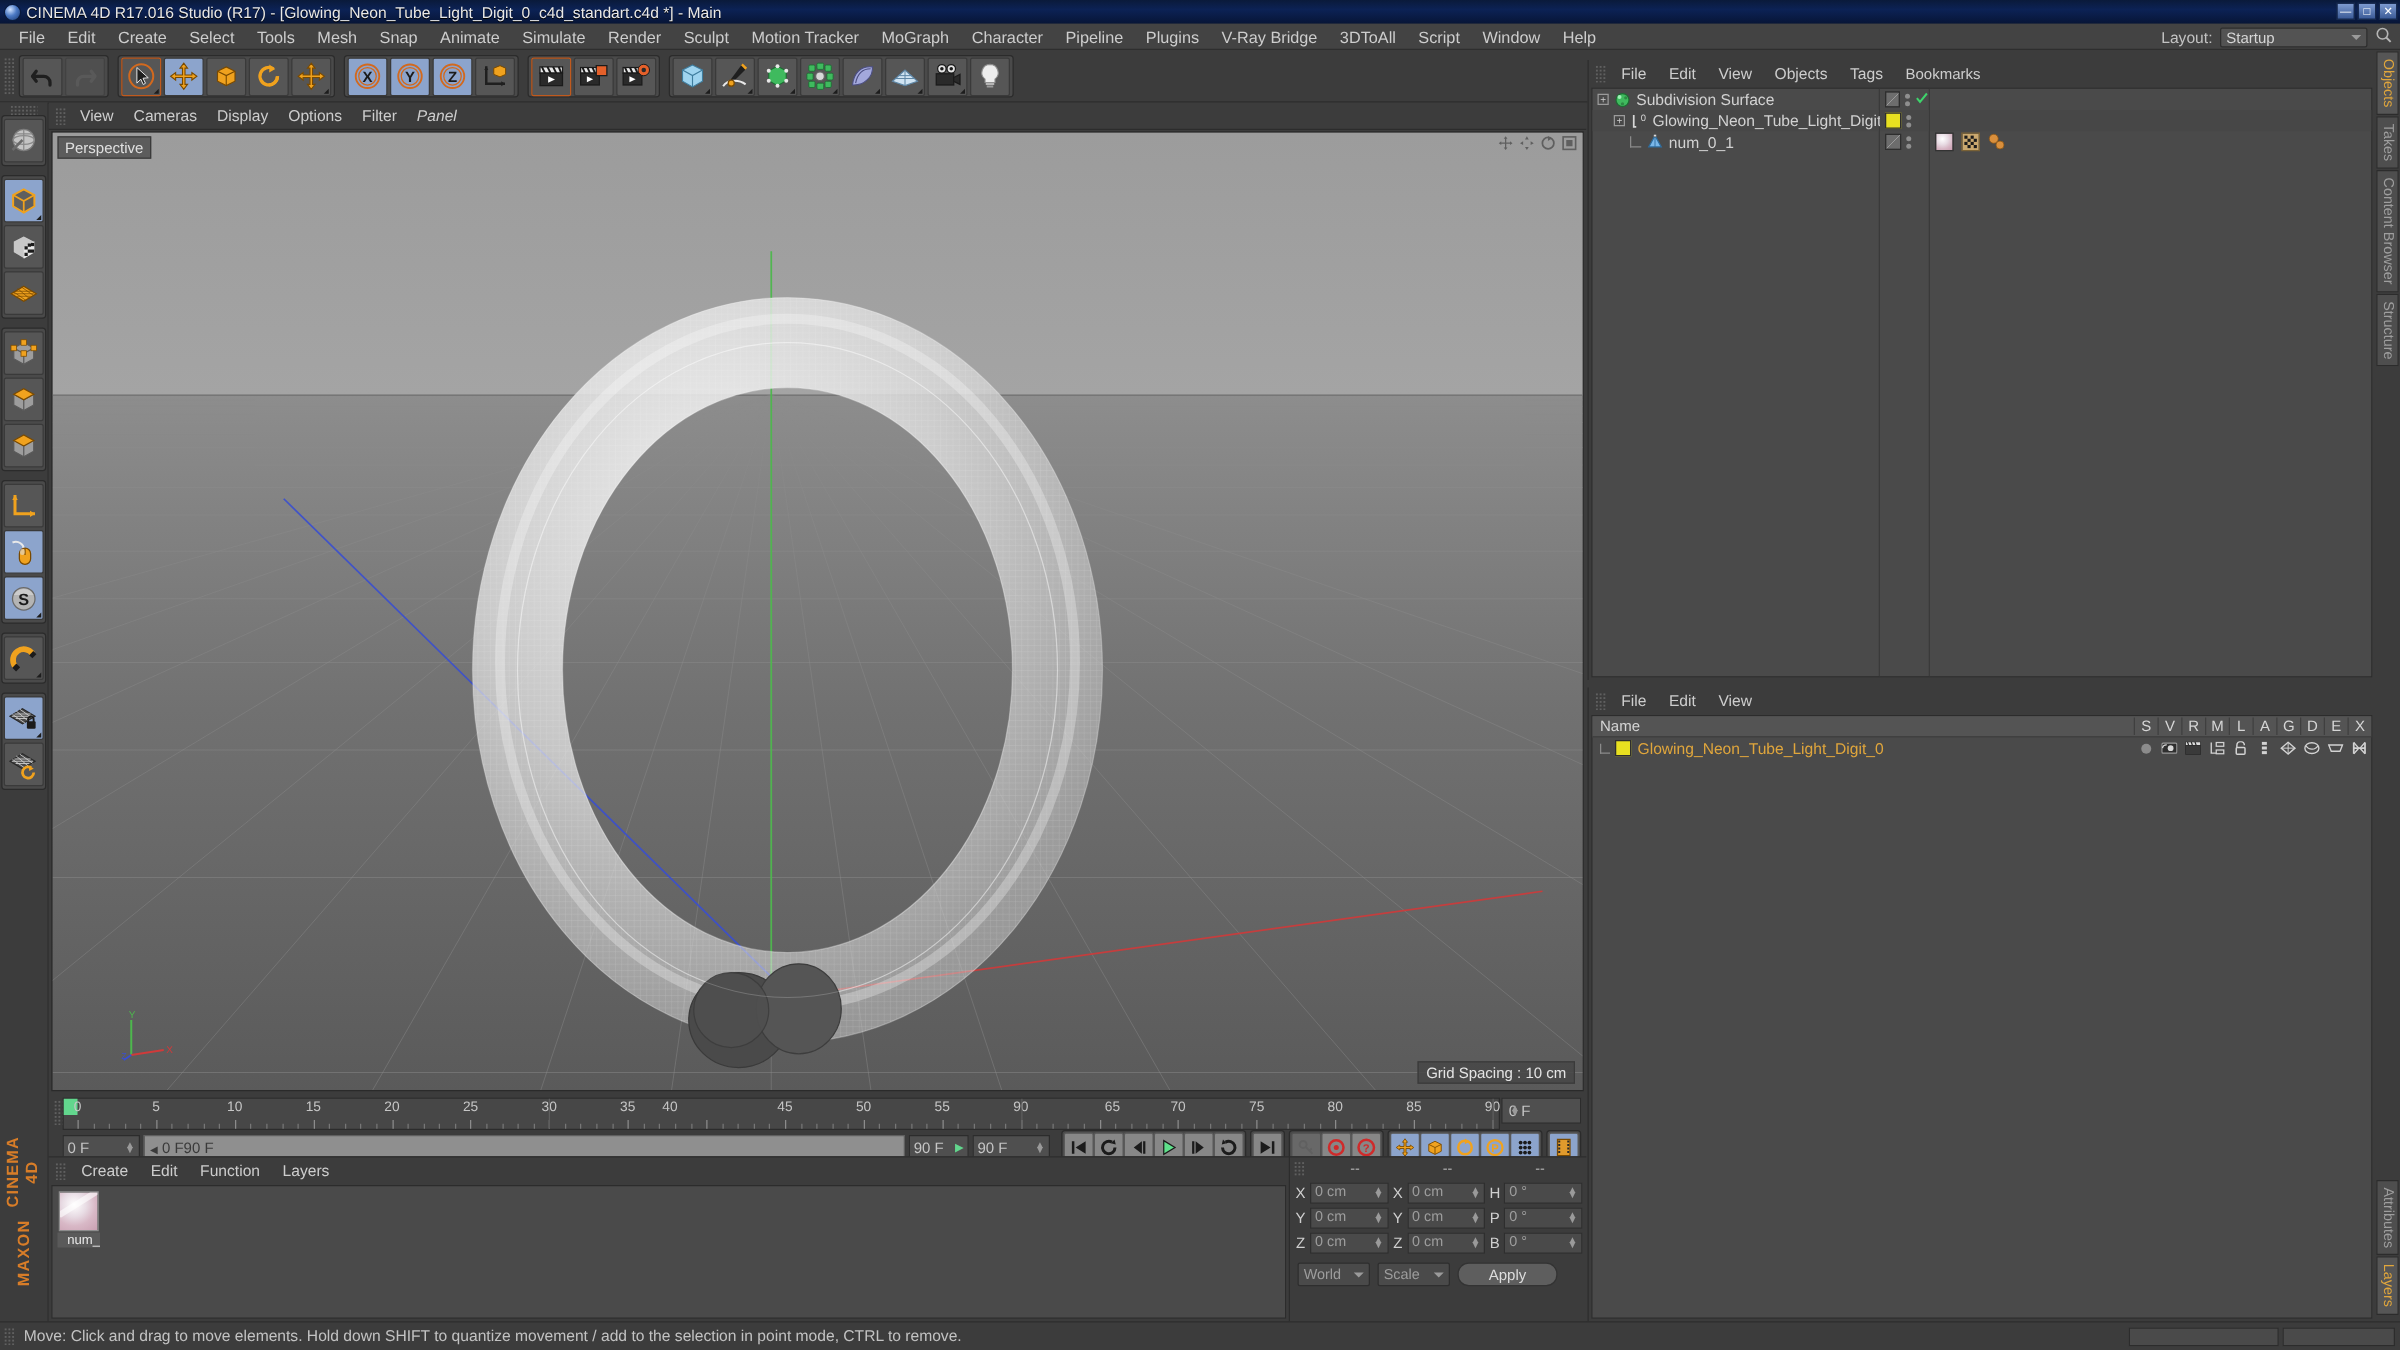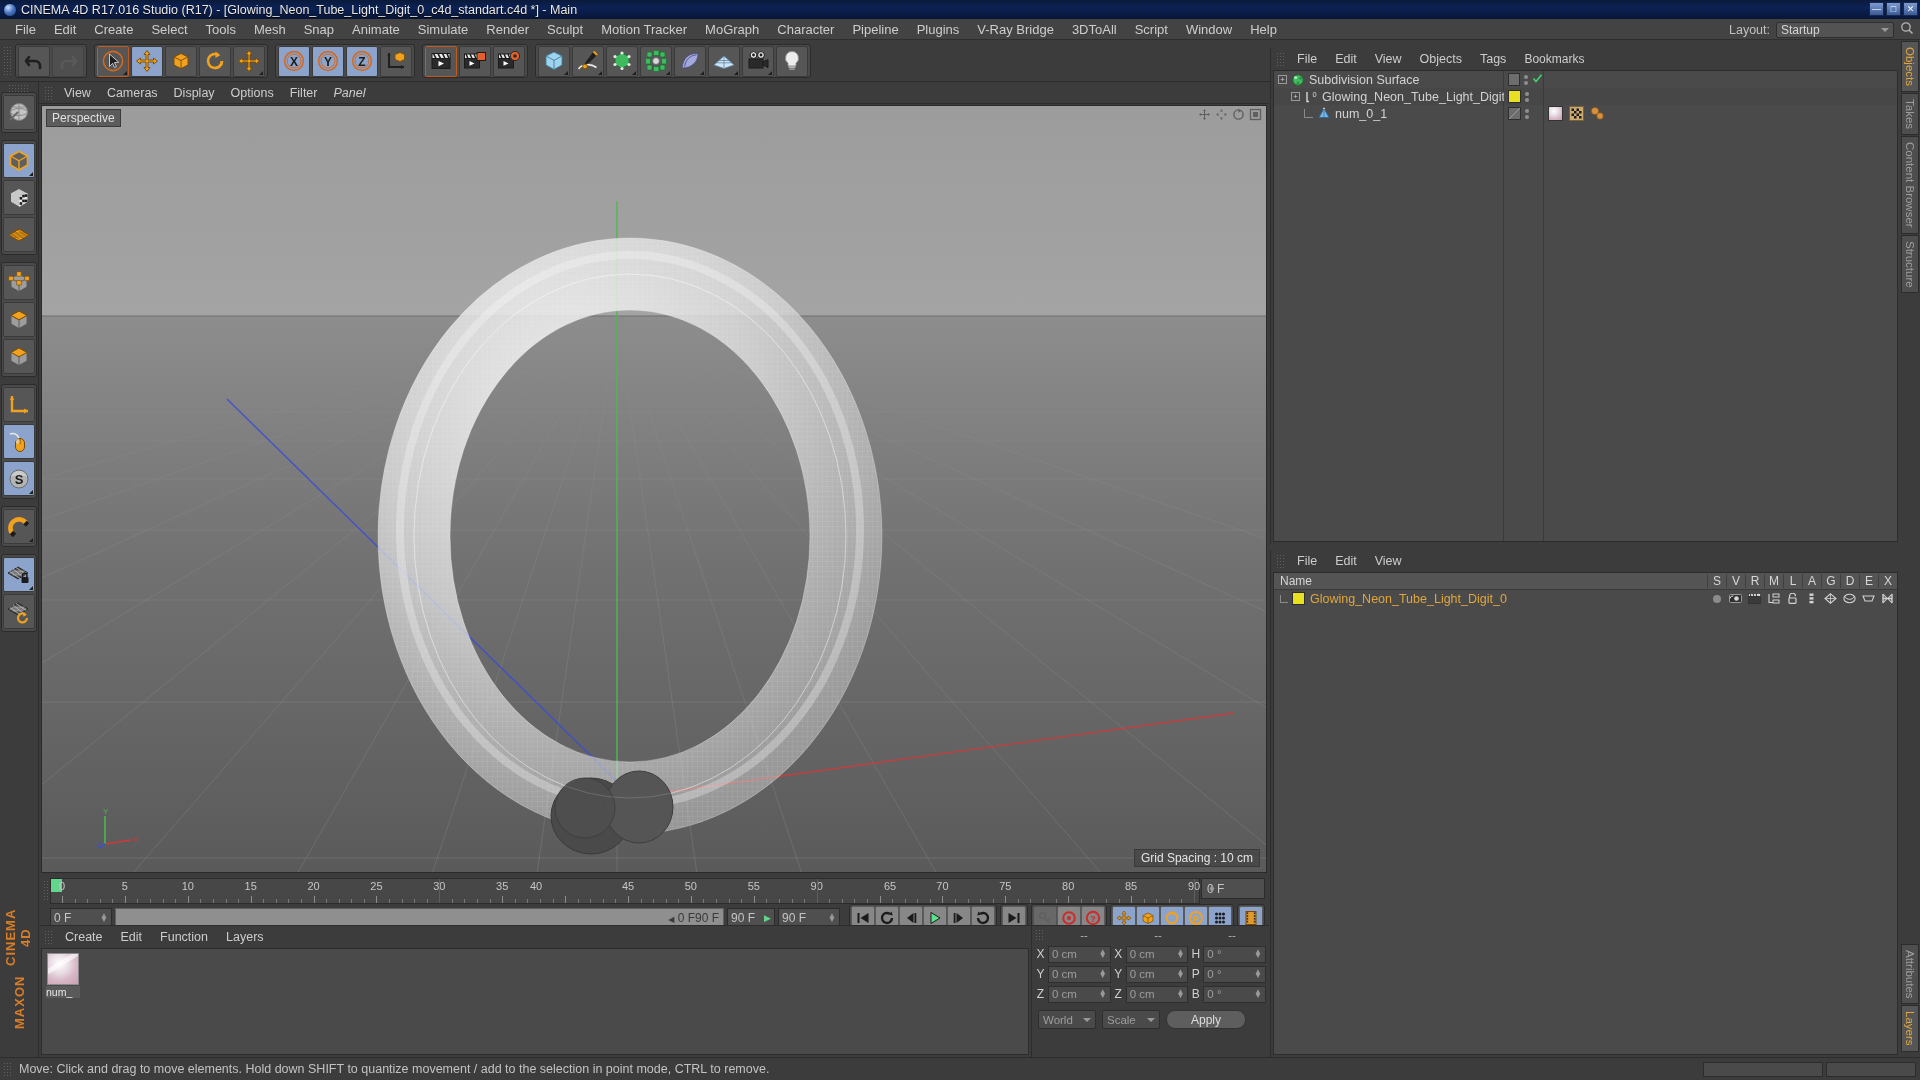--- a/index.html
+++ b/index.html
@@ -104,38 +104,38 @@
   .tl-num{ position:absolute; top:1px; font-size:11px; color:#c6c6c6; transform:translateX(-50%);}
   .tl-vline{position:absolute;top:0;bottom:0;width:1px;background:#5e5e5e;}
   .tl-right{ position:absolute; right:4px; top:2px; width:64px; height:21px;
     background:#4f4f4f;border:1px solid #2c2c2c; font-size:12px; color:#c5c5c5;
     display:flex;align-items:center;padding-left:5px;}
   .tl-row2{ position:absolute; left:11px; top:31px; width:1215px; height:21px; display:flex; align-items:center; gap:3px;}
   .numfield{ height:19px;background:#4f4f4f;border:1px solid #2c2c2c;color:#c5c5c5;font-size:12px;
     display:flex;align-items:center;justify-content:space-between;padding:0 3px;}
   .spin{ display:flex;flex-direction:column;line-height:4px;font-size:8px;color:#9a9a9a;}
   .tl-slider{ flex:1; height:19px; background:#8f8f8f; border:1px solid #5f5f5f;
-    display:flex;align-items:center;justify-content:flex-end;padding:0 4px; font-size:12px;color:#3a3a3a;}
+    display:flex;align-items:center;justify-content:flex-start;padding:0 4px; font-size:12px;color:#3a3a3a;}
   .pbtn{ width:24px;height:23px;background:#878787;border:1px solid #5a5a5a;border-radius:2px;
     display:flex;align-items:center;justify-content:center;}
   .pbtn.blue{ background:#8ca4cc;}
   .pgroup{ display:flex; background:#4a4a4a;border:1px solid #2b2b2b;border-radius:3px;padding:1px;}
 
   
   .matmgr{ position:absolute; left:39px; top:925px; width:993px; height:132px;
     background:#3c3c3c; border-top:1px solid #2c2c2c; border-right:1px solid #2c2c2c;}
   .mm-menu{ height:21px; display:flex; align-items:center; padding-left:2px;}
   .mm-body{ position:absolute; left:2px; top:22px; right:2px; bottom:2px;
     background:#4a4a4a; border:1px solid #2c2c2c; padding:4px;}
   .mat-thumb{ width:32px;height:32px;border:1px solid #8c8c8c;
     background:radial-gradient(circle at 38% 32%, #ffffff 0%, #e8dce4 35%, #d8b8c6 62%, #caa0b2 100%);
     position:relative; overflow:hidden;}
   .mat-thumb::after{content:"";position:absolute;left:-4px;top:4px;width:44px;height:5px;
     background:rgba(255,255,255,.6);transform:rotate(-32deg);}
-  .mat-name{ width:34px; font-size:10.5px; color:#e8e8e8; background:#5a5a5a; text-align:left;
+  .mat-name{ width:34px; font-size:10.5px; color:#e8e8e8; background:#5a5a5a; text-align:right;
     overflow:hidden; white-space:nowrap; margin-top:1px;}
 
   
   .coordmgr{ position:absolute; left:1032px; top:925px; width:237px; height:132px;
     background:#3c3c3c; border-top:1px solid #2c2c2c;}
   .cm-head{ height:18px; display:flex; align-items:center; font-size:11.5px; color:#b6b6b6;}
   .cm-head span{ flex:1; text-align:center;}
   .cm-row{ display:flex; align-items:center; height:20px; gap:2px; padding:0 3px;}
   .cm-lbl{ width:11px; font-size:12px; color:#cfcfcf; text-align:center;}
   .cm-field{ flex:1; height:17px; background:#4a4a4a; border:1px solid #2e2e2e;

